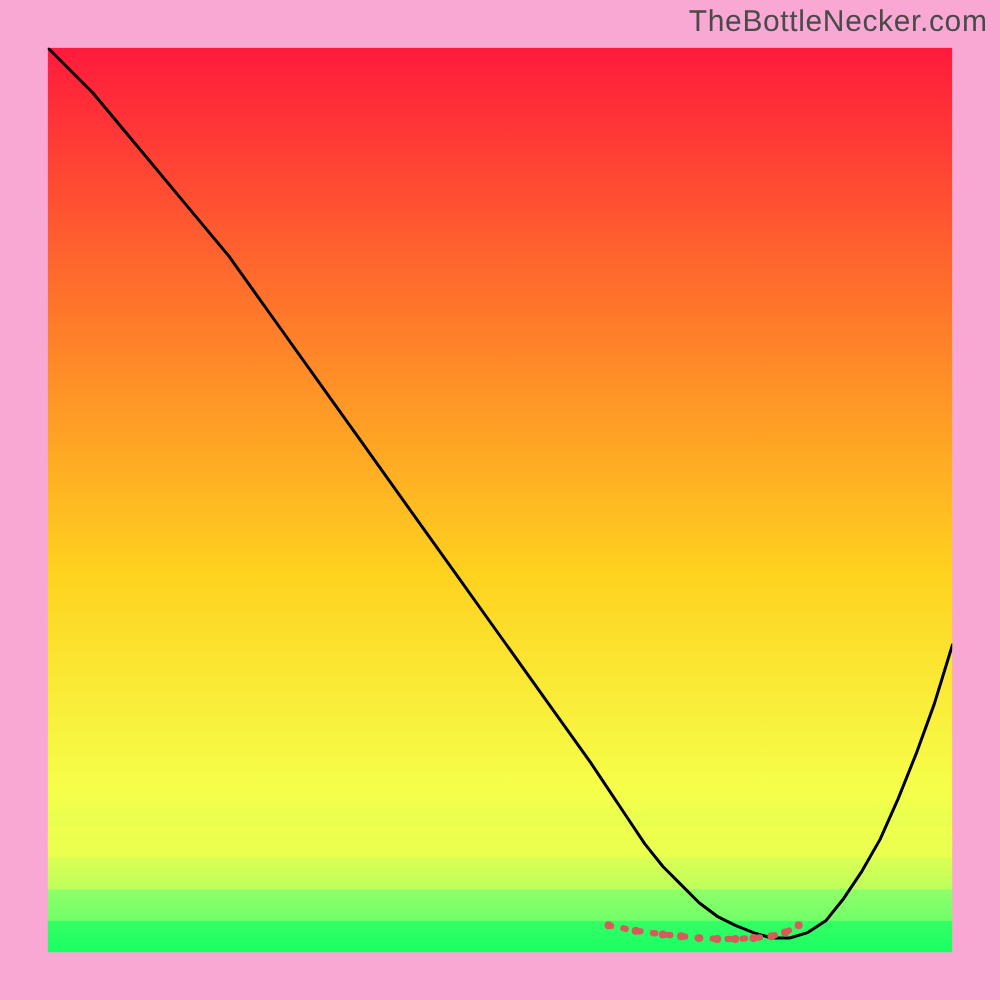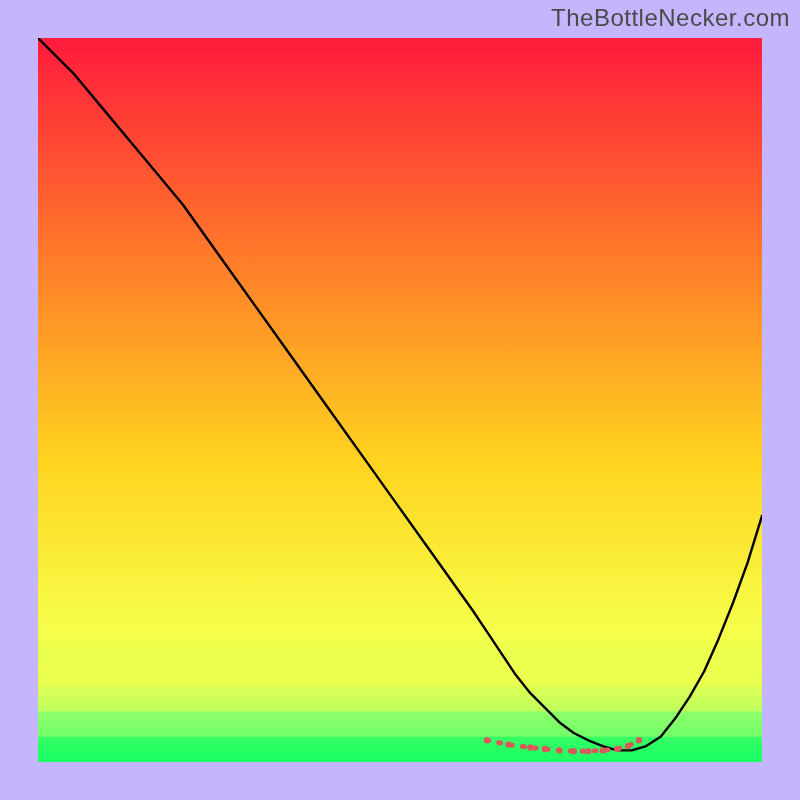--- a/index.html
+++ b/index.html
@@ -8,21 +8,21 @@
     width: 800px;
     height: 800px;
     background: #000000;
     overflow: hidden;
     font-family: Arial, Helvetica, sans-serif;
   }
   .frame {
     position: relative;
     width: 800px;
     height: 800px;
-    background: #c4b5fd;
+    background: #f9a8d4;
   }
   .watermark {
     position: absolute;
     top: 4px;
     right: 10px;
     color: #4a4a4a;
     font-size: 24px;
     font-weight: 500;
     letter-spacing: 0.5px;
     z-index: 10;

